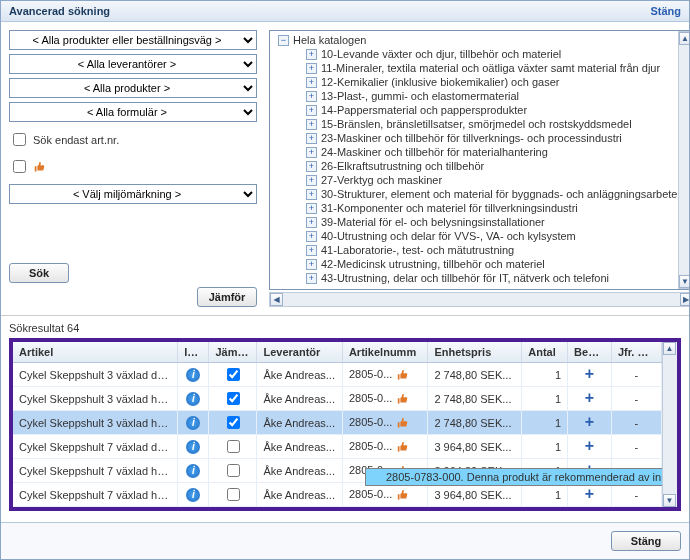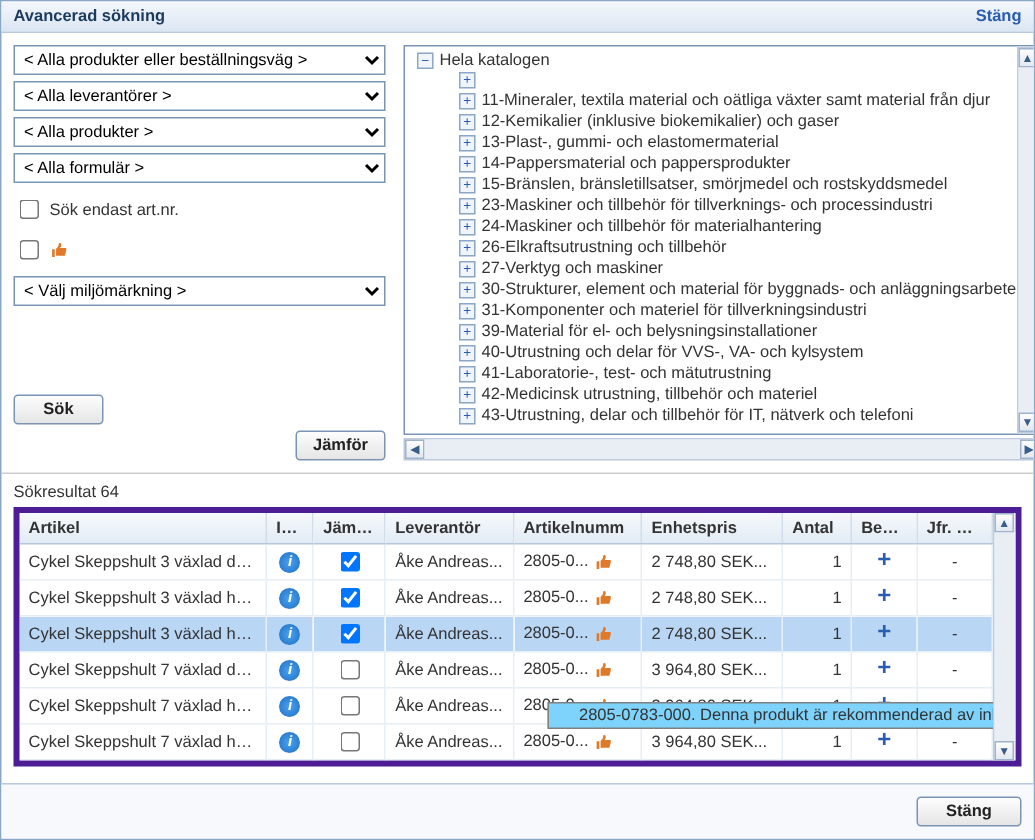--- a/index.html
+++ b/index.html
@@ -46,20 +46,21 @@
     flex-direction: column;
     gap: 4px;
   }
   .filters select, .filters .fake-select {
     width: 100%;
     font-size: 11px;
     padding: 1px 2px;
     border: 1px solid #7a94b3;
     background: #fff;
     height: 20px;
+    text-align: center;
   }
   .chk-row { display: flex; align-items: center; gap: 4px; margin-top: 4px; }
   .chk-row input[type=checkbox] { width: 13px; height: 13px; }
   .thumb-icon {
     display: inline-flex;
     width: 14px; height: 14px;
     align-items: center; justify-content: center;
   }
   .thumb-icon svg { width: 14px; height: 14px; }
   .search-row {
@@ -269,20 +270,21 @@
       <div style="flex:1;display:flex;flex-direction:column;">
         <div class="tree-wrap">
           <div class="tree" id="tree">
             <div class="tree-node root root-node">
               <span class="exp">−</span>
               <span>Hela katalogen</span>
             </div>
 
           <div class="tree-node child">
                 <span class="exp">+</span>
+                <span>10-Levande växter och djur, tillbehör och materiel</span>
               </div>
               <div class="tree-node child">
                 <span class="exp">+</span>
                 <span>11-Mineraler, textila material och oätliga växter samt material från djur</span>
               </div>
               <div class="tree-node child">
                 <span class="exp">+</span>
                 <span>12-Kemikalier (inklusive biokemikalier) och gaser</span>
               </div>
               <div class="tree-node child">

